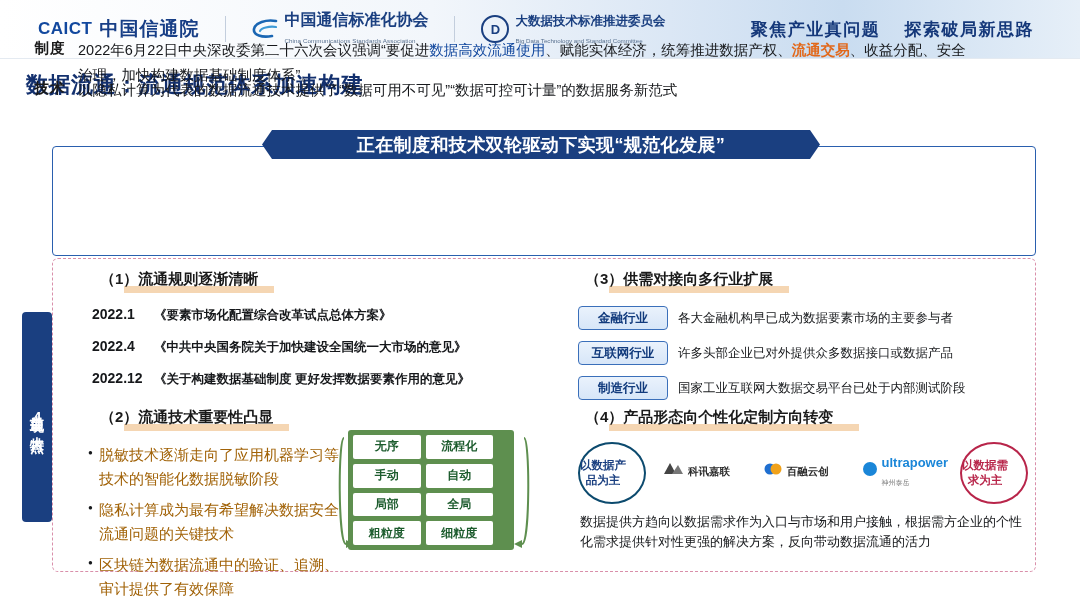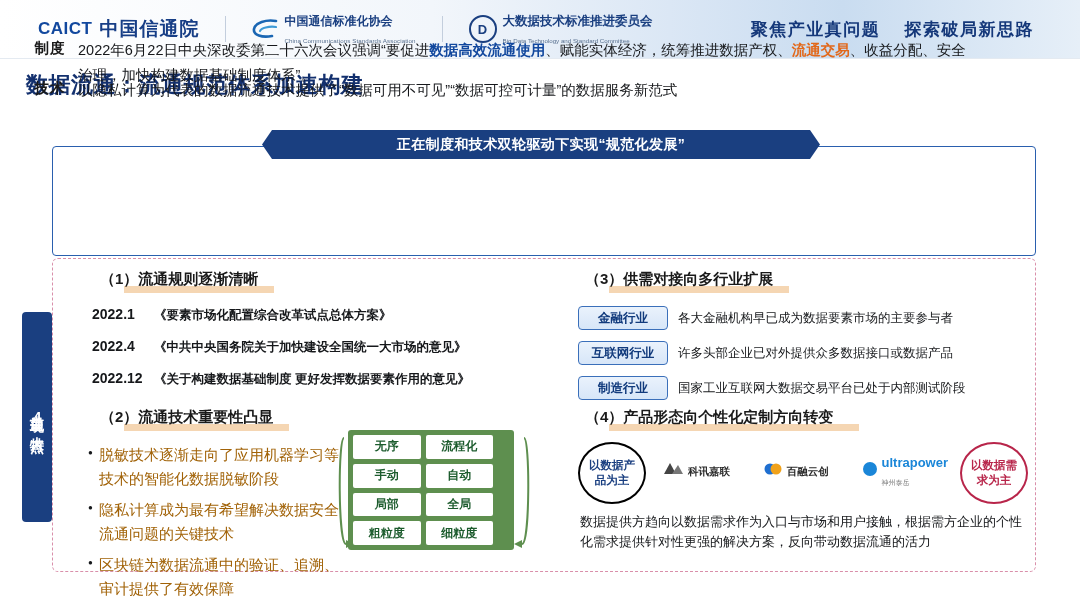--- a/index.html
+++ b/index.html
@@ -58,21 +58,21 @@
   .logo-ccsa {
     display: flex;
     align-items: center;
     gap: 6px;
   }
   .ccsa-swoosh {
     width: 26px; height: 22px;
     position: relative;
   }
   .ccsa-txt-cn {
-    font-size: 12px;
+    font-size: 16px;
     font-weight: bold;
     color: #1a3f80;
     line-height: 13px;
   }
   .ccsa-txt-en {
     font-size: 6.2px;
     color: #58708f;
     line-height: 9px;
     letter-spacing: 0.1px;
   }
@@ -128,21 +128,21 @@
 
   
   .banner {
     position: absolute;
     left: 262px;
     top: 130px;
     width: 558px;
     height: 29px;
     background: #1a3f80;
     color: #ffffff;
-    font-size: 14px;
+    font-size: 18px;
     font-weight: bold;
     display: flex;
     align-items: center;
     justify-content: center;
     letter-spacing: 0.4px;
     clip-path: polygon(10px 0, calc(100% - 10px) 0, 100% 50%, calc(100% - 10px) 100%, 10px 100%, 0 50%);
   }
 
   
   .policy-box {
@@ -170,21 +170,21 @@
     padding-top: 1px;
     letter-spacing: 1px;
   }
   .policy-text {
     font-size: 14.5px;
     line-height: 25px;
     color: #16181b;
   }
   .policy-row-1 { left: 22px; top: 38px; width: 944px; }
   .policy-row-2 { left: 22px; top: 78px; width: 944px; }
-  .hl-blue { color: #12489e; font-weight: bold; }
+  .hl-blue { color: #12489e; font-weight: normal; }
   .hl-orange { color: #e2681a; font-weight: bold; }
 
   
   .main-dashed {
     position: absolute;
     left: 52px;
     top: 258px;
     width: 982px;
     height: 312px;
     border: 1.5px dashed #d98faa;
@@ -361,27 +361,26 @@
     top: 436px;
     width: 446px;
     height: 72px;
   }
   .oval {
     position: absolute;
     top: 6px;
     width: 64px;
     height: 58px;
     border-radius: 50%;
-    border: 2px solid #000000;
+    border: 2px solid #0c4a6e;
     color: #1a3f80;
     font-size: 11.5px;
     font-weight: bold;
     display: flex;
     flex-direction: column;
-    align-items: center;
     justify-content: center;
     line-height: 15px;
     background: #ffffff;
   }
   .oval-left { left: 0px; }
   .oval-right { left: 382px; border-color: #b8254a; color: #b8254a; }
   .logos-mid {
     position: absolute;
     left: 84px;
     top: 10px;

